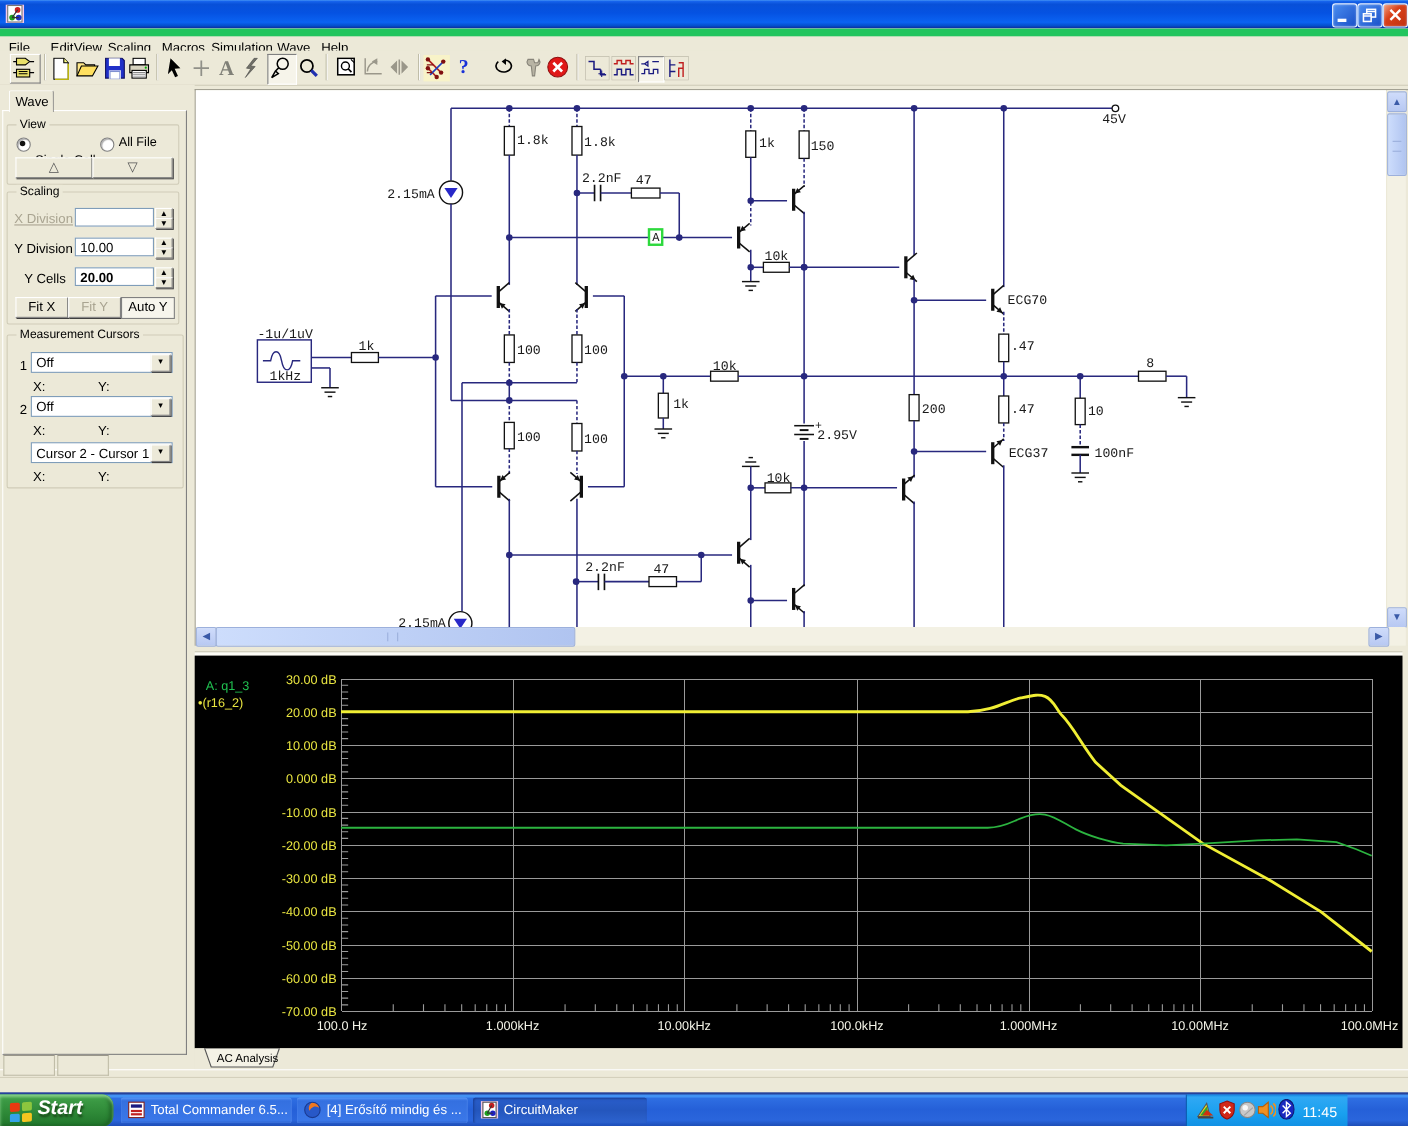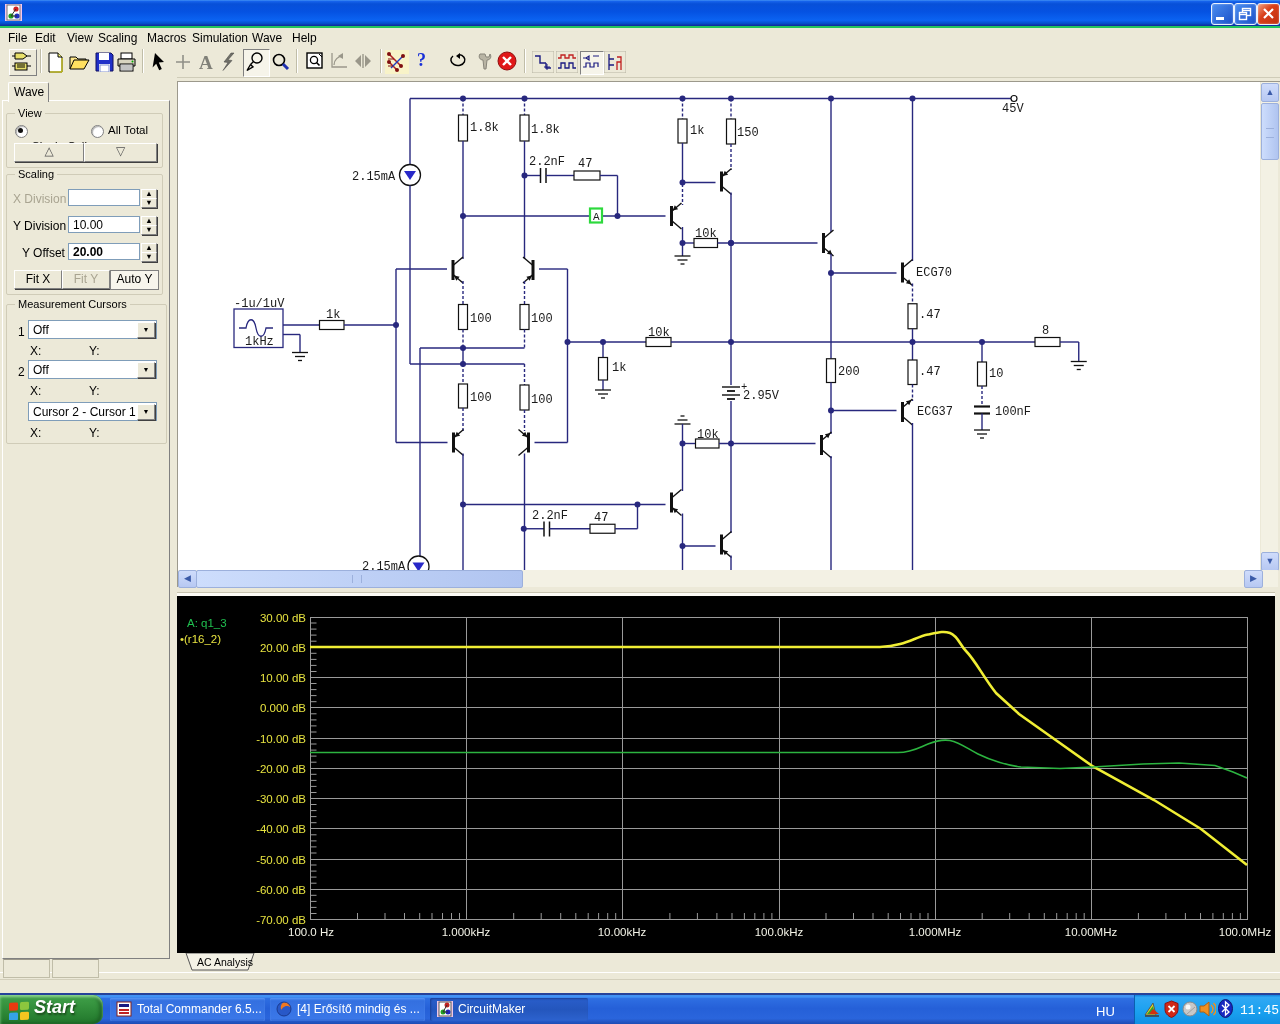--- a/index.html
+++ b/index.html
@@ -7,21 +7,21 @@
 #app{position:absolute;left:0;top:0;width:1280px;height:1024px;}
 .abs{position:absolute;}
 
 #titlebar{left:0;top:0;width:1280px;height:26px;background:linear-gradient(180deg,#4594f4 0%,#1663ec 5%,#0850d8 15%,#0552e2 45%,#0b63f2 78%,#0450cc 90%,#0c2fa0 98%,#2a50c8 100%);color:#fff;}
 #titletxt{left:25px;top:4px;font-size:13px;font-weight:bold;letter-spacing:0.2px;text-shadow:1px 1px 1px #0a2a7a;}
 .tbtn{top:3px;width:21px;height:20px;border-radius:3px;border:1px solid #eaf3ff;box-shadow:inset 0 0 2px rgba(255,255,255,.5);color:#fff;}
 #btnmin{left:1211px;background:linear-gradient(135deg,#4a8df0,#1a50c8);}
 #btnmax{left:1234px;background:linear-gradient(135deg,#4a8df0,#1a50c8);}
 #btncls{left:1257px;background:linear-gradient(135deg,#f0a080,#d8401a 40%,#c03010);}
 
-#menubar{left:0;top:26px;width:1280px;height:19px;background:#ece9d8;border-top:2px solid #22c55e;border-bottom:1px solid #d8d4bf;font-size:12px;color:#000;}
+#menubar{left:0;top:26px;width:1280px;height:19px;background:#ece9d8;border-top:7px solid #22c55e;border-bottom:1px solid #d8d4bf;font-size:12px;color:#000;}
 #menubar span{position:absolute;top:3px;}
 
 #toolbar{left:0;top:46px;width:1280px;height:31px;background:#ece9d8;border-bottom:1px solid #cfccb8;}
 .sep{top:3px;width:1px;height:24px;background:#c0bda8;border-right:1px solid #fff;}
 
 #lpanel{left:0;top:77px;width:177px;height:916px;background:#ece9d8;}
 .gbox{border:1px solid #d0ccb8;border-radius:2px;}
 .glabel{position:absolute;top:-7px;left:8px;background:#ece9d8;padding:0 3px;font-size:11px;}
 .btn3d{background:#ece9d8;border-top:1px solid #fff;border-left:1px solid #fff;border-right:1px solid #808080;border-bottom:1px solid #808080;box-shadow:1px 1px 0 #404040;font-size:12px;text-align:center;}
 .tbox{background:#fff;border:1px solid #7f9db9;font-size:12px;}
@@ -29,21 +29,21 @@
 #schemborder{left:177px;top:81px;width:1103px;height:506px;background:#ece9d8;border-top:1px solid #9c998c;border-left:1px solid #9c998c;box-sizing:border-box;}
 #schem{left:178px;top:82px;width:1082px;height:488px;background:#fff;}
 .sbtn{background:linear-gradient(180deg,#cfdcfb,#b7c8f2);border:1px solid #9cb0dc;border-radius:2px;color:#3a5aa8;}
 .sthumb{background:linear-gradient(90deg,#cdddfc,#b0c4f0);border:1px solid #9cb0dc;border-radius:2px;}
 
 #plot{left:177px;top:596px;width:1098px;height:357px;background:#000;}
 #tabrow{left:177px;top:953px;width:1103px;height:19px;background:#ece9d8;border-bottom:1px solid #aca899;}
 
 #taskbar{left:0;top:993px;width:1280px;height:31px;background:linear-gradient(180deg,#26429a 0%,#26429a 5%,#4292f4 8%,#4292f4 13%,#2e6ee2 18%,#2560d8 50%,#2a65dc 82%,#1d4cb4 100%);}
 .task{top:5px;height:23px;border-radius:2px;background:linear-gradient(180deg,#5291f5 0%,#3470e0 12%,#3a77e8 90%,#2c62cf 100%);box-shadow:inset 0 0 1px #78a8f8;color:#fff;font-size:12px;}
-#tray{left:1134px;top:2px;width:146px;height:29px;background:linear-gradient(180deg,#1281dc 0%,#30a8f4 8%,#19a0ef 60%,#1190e4 100%);border-left:1px solid #0a60b0;font-family:Liberation Mono, monospace;}
+#tray{left:1078px;top:2px;width:146px;height:29px;background:linear-gradient(180deg,#1281dc 0%,#30a8f4 8%,#19a0ef 60%,#1190e4 100%);border-left:1px solid #0a60b0;}
 </style>
 </head>
 <body>
 <div id="app">
   <div id="titlebar" class="abs">
     <svg id="titleicon" class="abs" style="left:5px;top:4px;" width="17" height="17">
         <rect x="0" y="0" width="17" height="17" fill="#f4c8ec"></rect>
         <rect x="2" y="1" width="13" height="15" fill="#fff" stroke="#777"></rect>
         <circle cx="11" cy="5" r="2.6" fill="#d02020"></circle>
         <circle cx="6" cy="12" r="2.6" fill="#20a020"></circle>
@@ -60,21 +60,21 @@
             <rect x="4.5" y="8.5" width="7" height="7" fill="#3a70dd"></rect>
             <path d="M4.5,10.5 h7"></path>
           </g>
         </svg></div>
     <div id="btncls" class="abs tbtn"><svg width="21" height="20">
           <path d="M6,5 l9,9 M15,5 l-9,9" stroke="#fff" stroke-width="2.2"></path>
         </svg></div>
   </div>
   <div id="menubar" class="abs">
     <span style="left:8px">File</span>
-      <span style="left:35px">Edit</span>
+      <span style="left:46px">Edit</span>
       <span style="left:67px">View</span>
       <span style="left:98px">Scaling</span>
       <span style="left:147px">Macros</span>
       <span style="left:192px">Simulation</span>
       <span style="left:252px">Wave</span>
       <span style="left:292px">Help</span>
   </div>
   <div id="toolbar" class="abs">
     <div class="abs" style="left:9px;top:3px;width:26px;height:25px;border:1px solid #fff;border-right-color:#808080;border-bottom-color:#808080;">
       <svg width="24" height="23">
@@ -200,42 +200,42 @@
     <div class="abs" style="left:8px;top:5px;width:39px;height:19px;background:#ece9d8;border-top:1px solid #fff;border-left:1px solid #fff;border-right:1px solid #808080;border-radius:2px 2px 0 0;">
         <span style="position:absolute;left:5px;top:2px;font-size:12px;">Wave</span>
       </div>
 
     <div class="abs gbox" style="left:6px;top:36px;width:155px;height:53px;">
       <span class="glabel">View</span>
       <div class="abs" style="left:8px;top:11px;width:11px;height:11px;border-radius:50%;background:#fff;border:1px solid #808080;box-shadow:inset 1px 1px 1px #b0b0b0;"></div>
       <div class="abs" style="left:11px;top:14px;width:5px;height:5px;border-radius:50%;background:#111;"></div>
       <span class="abs" style="left:25px;top:26px;font-size:11.5px;">Single Cell</span>
       <div class="abs" style="left:84px;top:11px;width:11px;height:11px;border-radius:50%;background:#fff;border:1px solid #808080;box-shadow:inset 1px 1px 1px #b0b0b0;"></div>
-      <span class="abs" style="left:101px;top:10px;font-size:11.5px;">All Total</span>
+      <span class="abs" style="left:101px;top:10px;font-size:11.5px;">All File</span>
       <div class="abs btn3d" style="left:7px;top:29px;width:68px;height:17px;color:#555;">△</div>
       <div class="abs btn3d" style="left:77px;top:29px;width:71px;height:17px;color:#555;">▽</div>
     </div>
 
     <div class="abs gbox" style="left:6px;top:97px;width:155px;height:119px;">
       <span class="glabel">Scaling</span>
-      <span class="abs" style="left:6px;top:17px;font-size:12px;color:#a9a491;">X Division</span>
+      <span class="abs" style="left:6px;top:17px;font-size:12px;color:#a9a491;text-decoration:underline;">X Division</span>
       <div class="abs tbox" style="left:61px;top:14px;width:70px;height:15px;"></div>
       <div class="abs" style="left:134px;top:14px;width:14px;height:17px;">
         <div class="abs btn3d" style="left:0;top:0;width:14px;height:8px;font-size:7.5px;line-height:8px;">▲</div>
         <div class="abs btn3d" style="left:0;top:9px;width:14px;height:8px;font-size:7.5px;line-height:8px;">▼</div>
       </div>
       <span class="abs" style="left:6px;top:44px;font-size:12px;">Y Division</span>
       <div class="abs tbox" style="left:61px;top:41px;width:70px;height:15px;">
           <span style="position:absolute;left:4px;top:1px;">10.00</span>
         </div>
       <div class="abs" style="left:134px;top:41px;width:14px;height:17px;">
         <div class="abs btn3d" style="left:0;top:0;width:14px;height:8px;font-size:7.5px;line-height:8px;">▲</div>
         <div class="abs btn3d" style="left:0;top:9px;width:14px;height:8px;font-size:7.5px;line-height:8px;">▼</div>
       </div>
-      <span class="abs" style="left:15px;top:71px;font-size:12px;">Y Offset</span>
+      <span class="abs" style="left:15px;top:71px;font-size:12px;">Y Cells</span>
       <div class="abs tbox" style="left:61px;top:68px;width:70px;height:15px;">
           <span style="position:absolute;left:4px;top:1px;font-weight:bold;">20.00</span>
         </div>
       <div class="abs" style="left:134px;top:68px;width:14px;height:17px;">
         <div class="abs btn3d" style="left:0;top:0;width:14px;height:8px;font-size:7.5px;line-height:8px;">▲</div>
         <div class="abs btn3d" style="left:0;top:9px;width:14px;height:8px;font-size:7.5px;line-height:8px;">▼</div>
       </div>
       <div class="abs btn3d" style="left:7px;top:95px;width:46px;height:17px;line-height:16px;">Fit X</div>
       <div class="abs btn3d" style="left:55px;top:95px;width:46px;height:17px;line-height:16px;color:#a9a491;">Fit Y</div>
       <div class="abs" style="left:103px;top:95px;width:47px;height:18px;background:#f7f5ec;border:1px solid #808080;font-size:12px;text-align:center;line-height:16px;">Auto Y</div>

